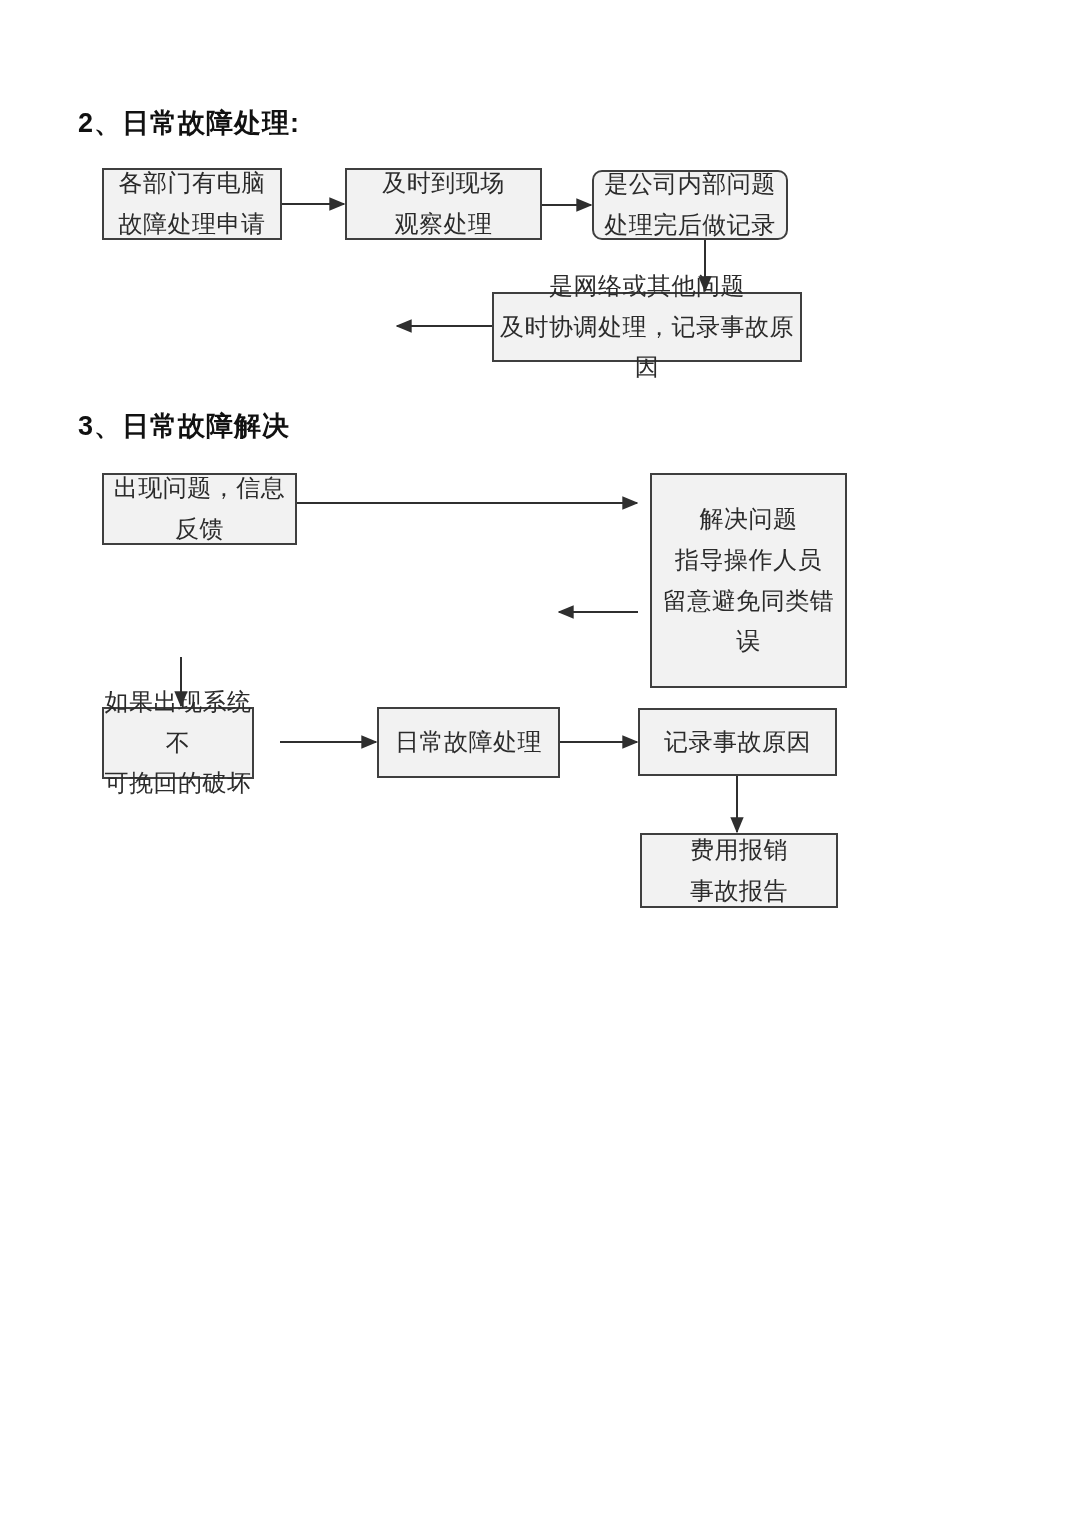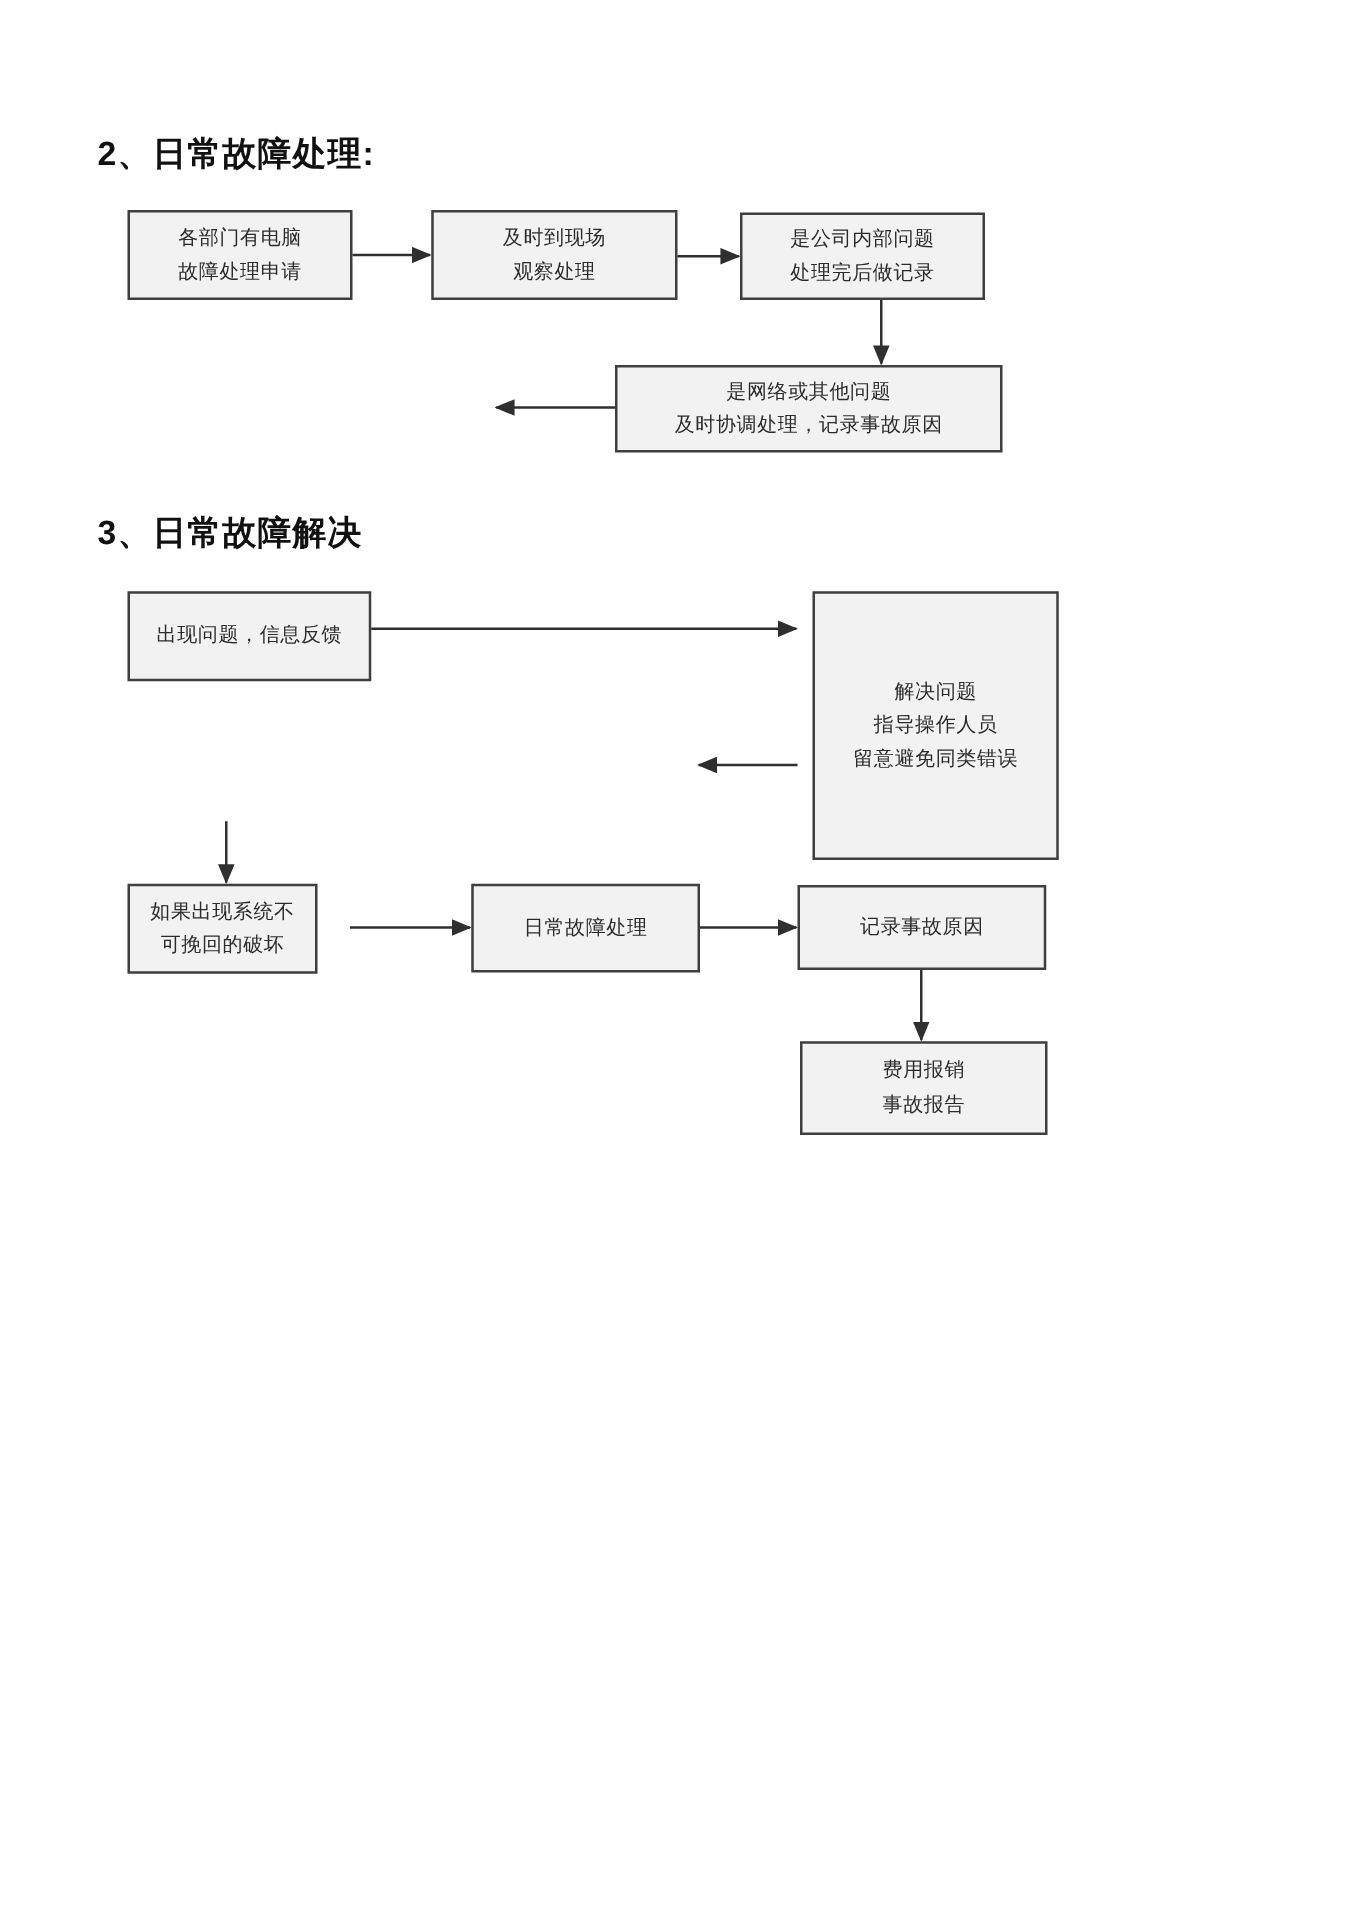--- a/index.html
+++ b/index.html
@@ -30,21 +30,21 @@
     white-space:nowrap;
   }
   .node{
     position:absolute;
     background:var(--box-fill);
     border:2px solid var(--box-border);
     display:flex;
     align-items:center;
     justify-content:center;
     text-align:center;
-    font-size:16px;
+    font-size:24px;
     line-height:1.7;
     color:var(--text);
     white-space:pre-line;
     letter-spacing:0.5px;
   }
   .arrow-layer{
     position:absolute;
     left:0;top:0;
     width:1080px;height:1527px;
     pointer-events:none;
@@ -56,21 +56,21 @@
 <div class="page">
 
   <div class="section-title" style="left:78px; top:106px;">2、日常故障处理:</div>
 
   <div class="node" style="left:102px; top:168px; width:180px; height:72px;">各部门有电脑
 故障处理申请</div>
 
   <div class="node" style="left:345px; top:168px; width:197px; height:72px;">及时到现场
 观察处理</div>
 
-  <div class="node" style="left:592px; top:170px; width:196px; height:70px;">是公司内部问题
+  <div class="node" style="left:592px; top:170px; width:196px; height:70px;border-radius:10px;">是公司内部问题
 处理完后做记录</div>
 
 
   <div class="node" style="left:492px; top:292px; width:310px; height:70px;">是网络或其他问题
 及时协调处理，记录事故原因</div>
 
   <div class="section-title" style="left:78px; top:409px;">3、日常故障解决</div>
 
   <div class="node" style="left:102px; top:473px; width:195px; height:72px;">出现问题，信息反馈</div>
 

